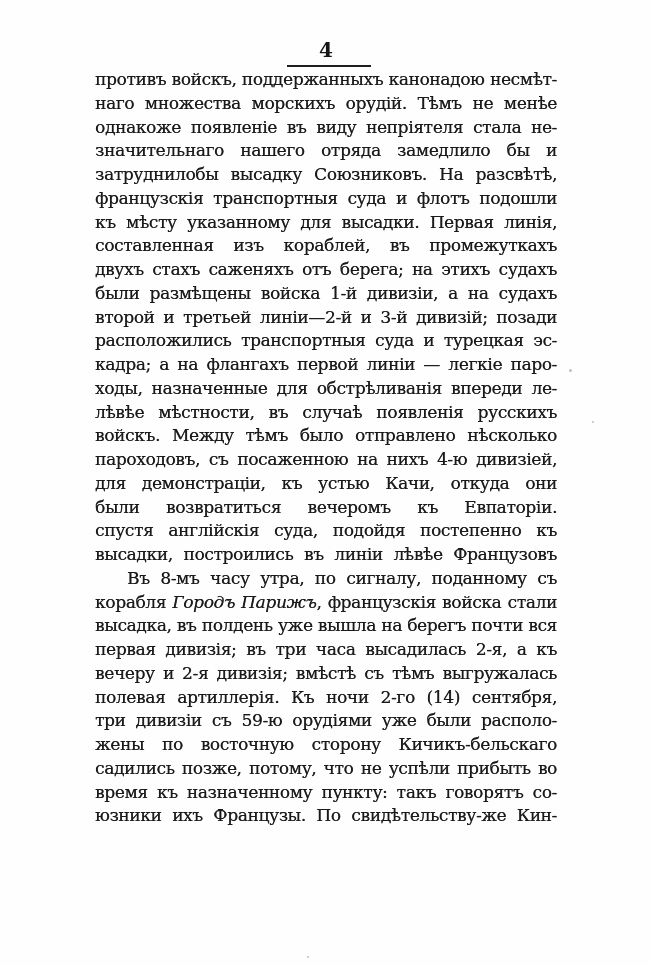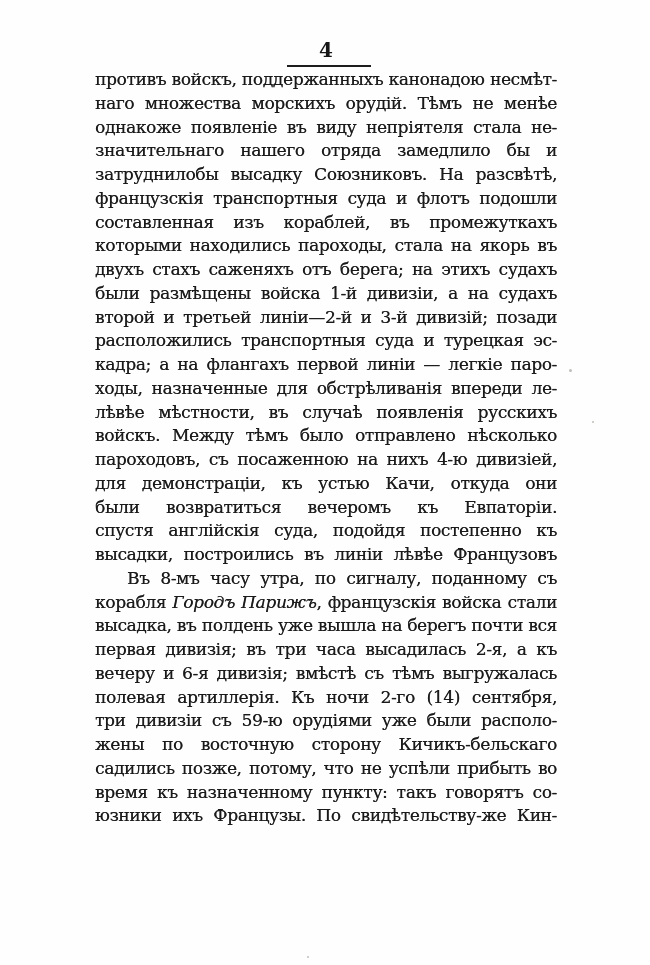--- a/index.html
+++ b/index.html
@@ -76,41 +76,41 @@
   <div class="page-number">4</div>
   <div class="page-number-rule"></div>
 
   <main class="text-block">
     <div class="line">противъ войскъ, поддержанныхъ канонадою несмѣт-</div>
     <div class="line">наго множества морскихъ орудій. Тѣмъ не менѣе</div>
     <div class="line">однакоже появленіе въ виду непріятеля стала не-</div>
     <div class="line">значительнаго нашего отряда замедлило бы и весьма</div>
     <div class="line">затруднилобы высадку Союзниковъ. На разсвѣтѣ,</div>
     <div class="line">французскія транспортныя суда и флотъ подошли</div>
+    <div class="line">къ мѣсту указанному для высадки. Первая линія,</div>
     <div class="line">составленная изъ кораблей, въ промежуткахъ между</div>
-    <div class="line">которыми находились пароходы, стала на якорь въ</div>
     <div class="line">двухъ стахъ саженяхъ отъ берега; на этихъ судахъ</div>
     <div class="line">были размѣщены войска 1-й дивизіи, а на судахъ</div>
     <div class="line">второй и третьей линіи—2-й и 3-й дивизій; позади</div>
     <div class="line">расположились транспортныя суда и турецкая эс-</div>
     <div class="line">кадра; а на флангахъ первой линіи — легкіе паро-</div>
     <div class="line">ходы, назначенные для обстрѣливанія впереди ле-</div>
     <div class="line">лѣвѣе мѣстности, въ случаѣ появленія русскихъ</div>
     <div class="line">войскъ. Между тѣмъ было отправлено нѣсколько</div>
     <div class="line">пароходовъ, съ посаженною на нихъ 4-ю дивизіей,</div>
     <div class="line">для демонстраціи, къ устью Качи, откуда они должны</div>
     <div class="line">были возвратиться вечеромъ къ Евпаторіи. Нѣсколько</div>
     <div class="line">спустя англійскія суда, подойдя постепенно къ мѣсту</div>
     <div class="line">высадки, построились въ линіи лѣвѣе Французовъ (⁸).</div>
 
     <div class="line indent">Въ 8-мъ часу утра, по сигналу, поданному съ</div>
     <div class="line"><span>корабля </span><span class="italic">Городъ Парижъ</span><span>, французскія войска стали</span></div>
     <div class="line">высадка, въ полдень уже вышла на берегъ почти вся</div>
     <div class="line">первая дивизія; въ три часа высадилась 2-я, а къ</div>
-    <div class="line">вечеру и 6-я дивизія; вмѣстѣ съ тѣмъ выгружалась</div>
+    <div class="line">вечеру и 2-я дивизія; вмѣстѣ съ тѣмъ выгружалась</div>
     <div class="line">полевая артиллерія. Къ ночи 2-го (14) сентября,</div>
     <div class="line">три дивизіи съ 59-ю орудіями уже были располо-</div>
     <div class="line">жены по восточную сторону Кичикъ-бельскаго озера,</div>
     <div class="line">садились позже, потому, что не успѣли прибыть во</div>
     <div class="line">время къ назначенному пункту: такъ говорятъ со-</div>
     <div class="line">юзники ихъ Французы. По свидѣтельству-же Кин-</div>
   </main>
 
   <div class="speck speck-1"></div>
   <div class="speck speck-2"></div>

